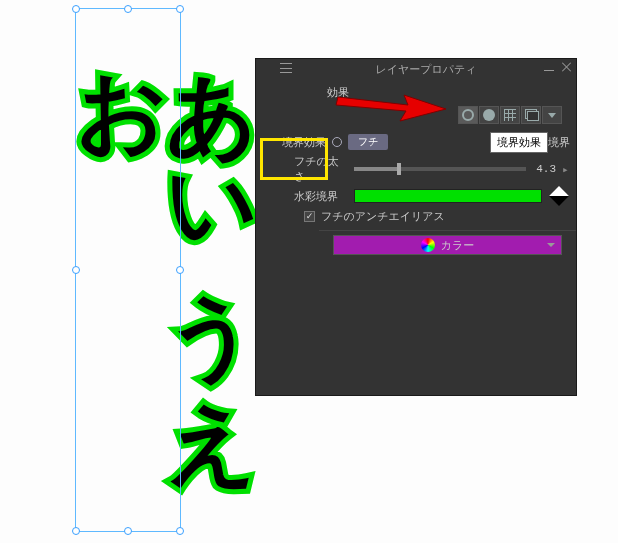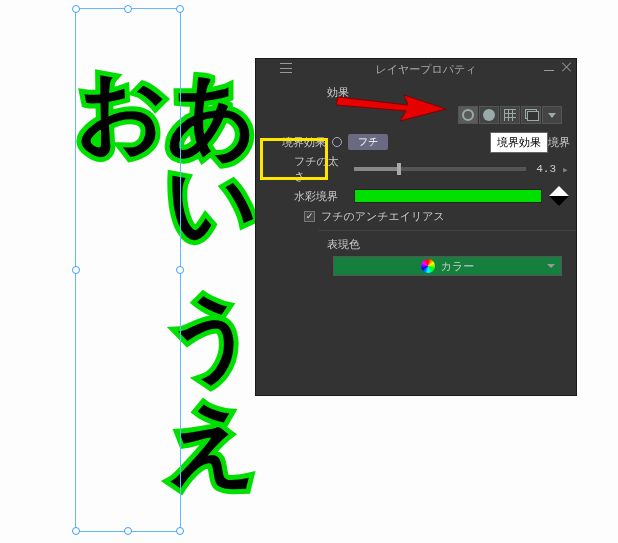--- a/index.html
+++ b/index.html
@@ -173,21 +173,21 @@
     }
     .checkbox {
       width: 11px; height: 11px;
       border: 1px solid #777;
       background: #444;
       display: inline-flex;
       align-items: center; justify-content: center;
       color: #ddd; font-size: 9px;
     }
     .dropdown {
-      background: #15803d;
+      background: #a21caf;
       border: 1px solid #555;
       height: 20px;
       display: flex;
       align-items: center;
       justify-content: center;
       gap: 6px;
       position: relative;
       margin: 2px 8px;
     }
     .dropdown .chev {
@@ -341,21 +341,20 @@
     <div class="color-swatch" style="background: rgb(0, 224, 0);"></div>
     <div class="diamond"></div>
   </div>
 
   <div class="row" style="padding-left: 28px;">
     <span class="checkbox">✓</span>
     <span>フチのアンチエイリアス</span>
   </div>
 
   <div class="section" style="border-top:1px solid #444; margin-top:4px;">
-    <div class="section-label">表現色</div>
     <div class="dropdown">
       <div class="color-wheel"></div>
       <span>カラー</span>
       <div class="chev"></div>
     </div>
   </div>
 
 </div>
 
 <div class="arrow-annotation">

